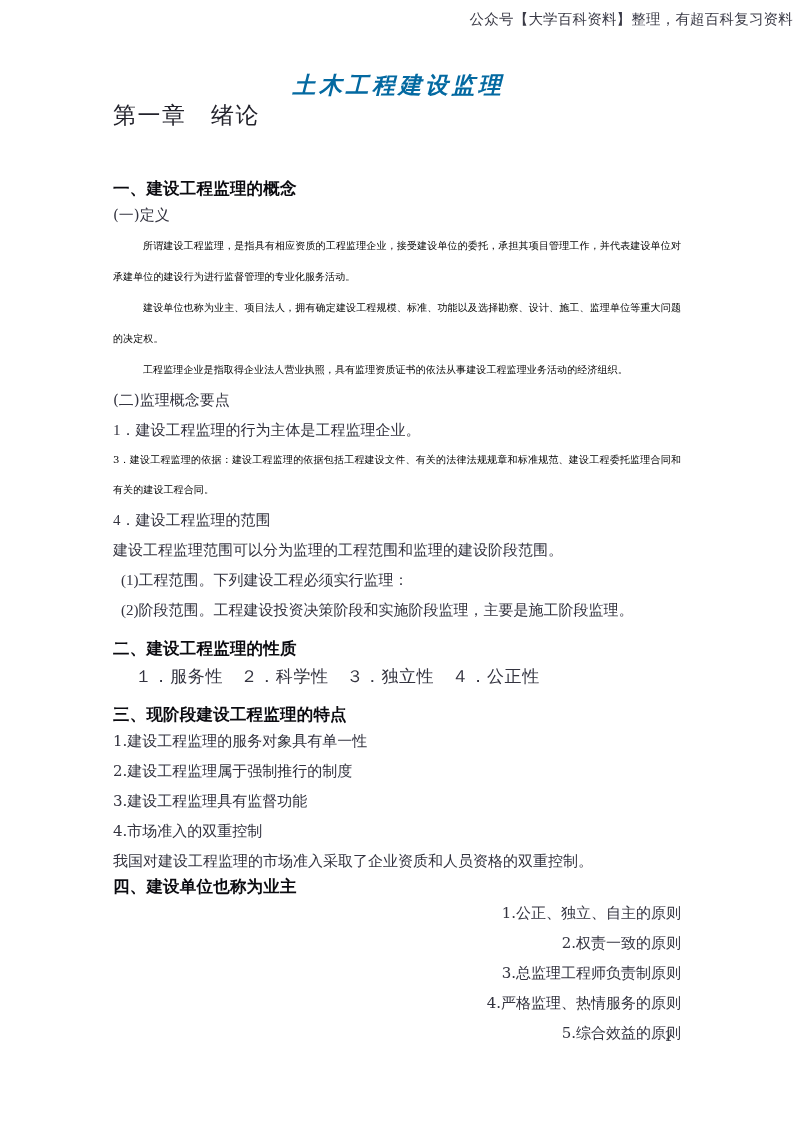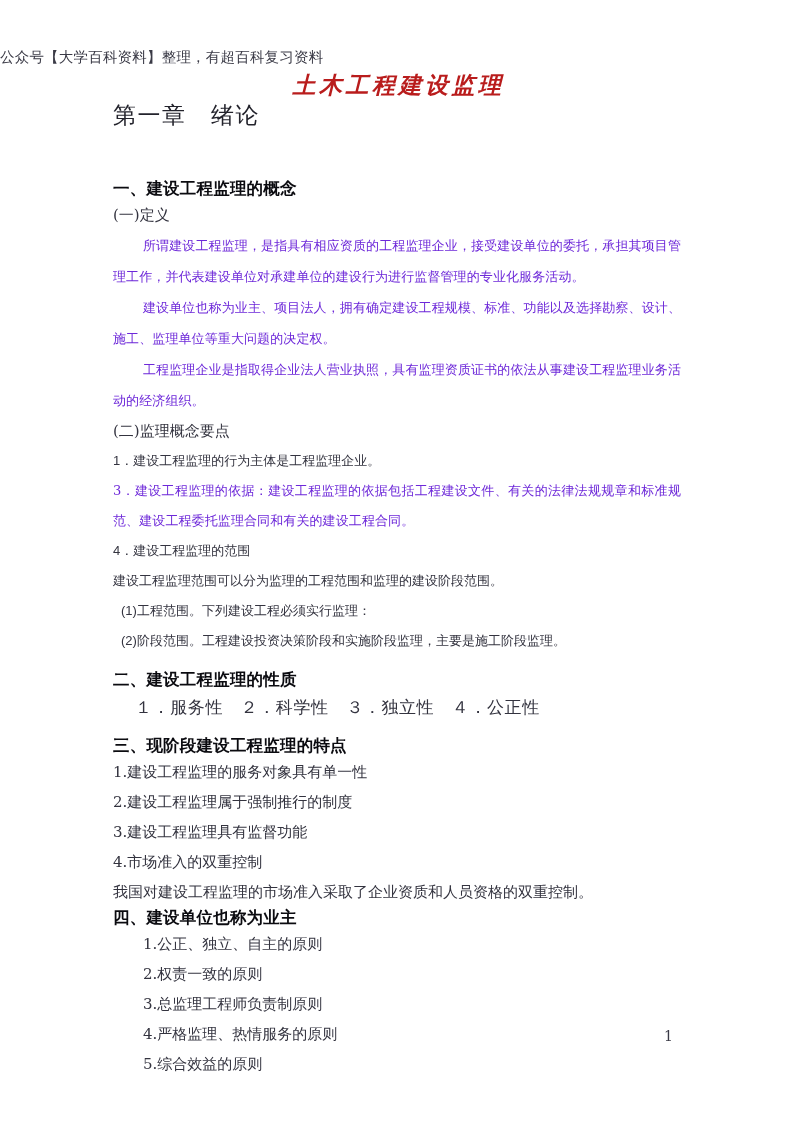--- a/index.html
+++ b/index.html
@@ -19,47 +19,46 @@
     overflow: hidden;
     box-sizing: border-box;
   }
 
   
   .header {
     position: absolute;
     top: 10px;
     left: 0;
     width: 793px;
-    text-align: left;
+    text-align: right;
     font-family: "DejaVu Serif", "Liberation Serif", serif;
     font-size: 14.5px;
     color: #3a3a46;
     letter-spacing: 0.2px;
     white-space: nowrap;
-    margin-top: 38px;
   }
 
   
   .content {
     position: absolute;
     left: 113px;
     top: 0;
     width: 568px;
   }
 
   
   .doc-title {
     margin-top: 72px;
     text-align: center;
     font-family: "DejaVu Serif", "Liberation Serif", serif;
     font-size: 23px;
     font-weight: bold;
     font-style: italic;
     letter-spacing: 3.5px;
-    color: #b91c1c;
+    color: #0369a1;
     line-height: 1.15;
     text-indent: 3px;
   }
   .doc-subtitle {
     margin-top: 4px;
     font-family: "DejaVu Serif", "Liberation Serif", serif;
     font-size: 23px;
     font-weight: normal;
     letter-spacing: 1.5px;
     color: #23232c;
@@ -74,38 +73,38 @@
     color: #0b0b10;
     letter-spacing: 0.2px;
     line-height: 1.35;
   }
   .sec-head.first { margin-top: 48px; }
   .sec-head.gap   { margin-top: 13px; }
 
   
   .para {
     font-family: "DejaVu Serif", "Liberation Serif", serif;
-    font-size: 13px;
-    color: #6d28d9;
+    font-size: 10px;
+    color: #000000;
     line-height: 31px;
     text-align: justify;
     text-justify: inter-ideograph;
     letter-spacing: 0.1px;
   }
   .para.indent { text-indent: 30px; }
   .para.tight  { line-height: 30px; }
   .sub-label {
     font-family: "DejaVu Serif", "Liberation Serif", serif;
     font-size: 15px;
     color: #33333f;
     line-height: 30px;
   }
   .list-line {
-    font-family: Liberation Sans, sans-serif;
-    font-size: 13px;
+    font-family: Liberation Serif, serif;
+    font-size: 15px;
     color: #33333f;
     line-height: 30px;
   }
   .list-line.pad1 { padding-left: 8px; }
 
   .nature-line {
     font-family: "DejaVu Serif", "Liberation Serif", serif;
     font-size: 17px;
     color: #33333f;
     line-height: 30px;
@@ -118,20 +117,21 @@
     font-size: 15px;
     color: #33333f;
     line-height: 30px;
   }
   .principle-line {
     font-family: "DejaVu Serif", "Liberation Serif", serif;
     font-size: 15px;
     color: #33333f;
     line-height: 30px;
     padding-left: 30px;
+    text-align: right;
   }
 
   
   .page-number {
     position: absolute;
     left: 664px;
     top: 1028px;
     font-family: "DejaVu Serif", "Liberation Serif", serif;
     font-size: 14px;
     color: #3a3a46;

